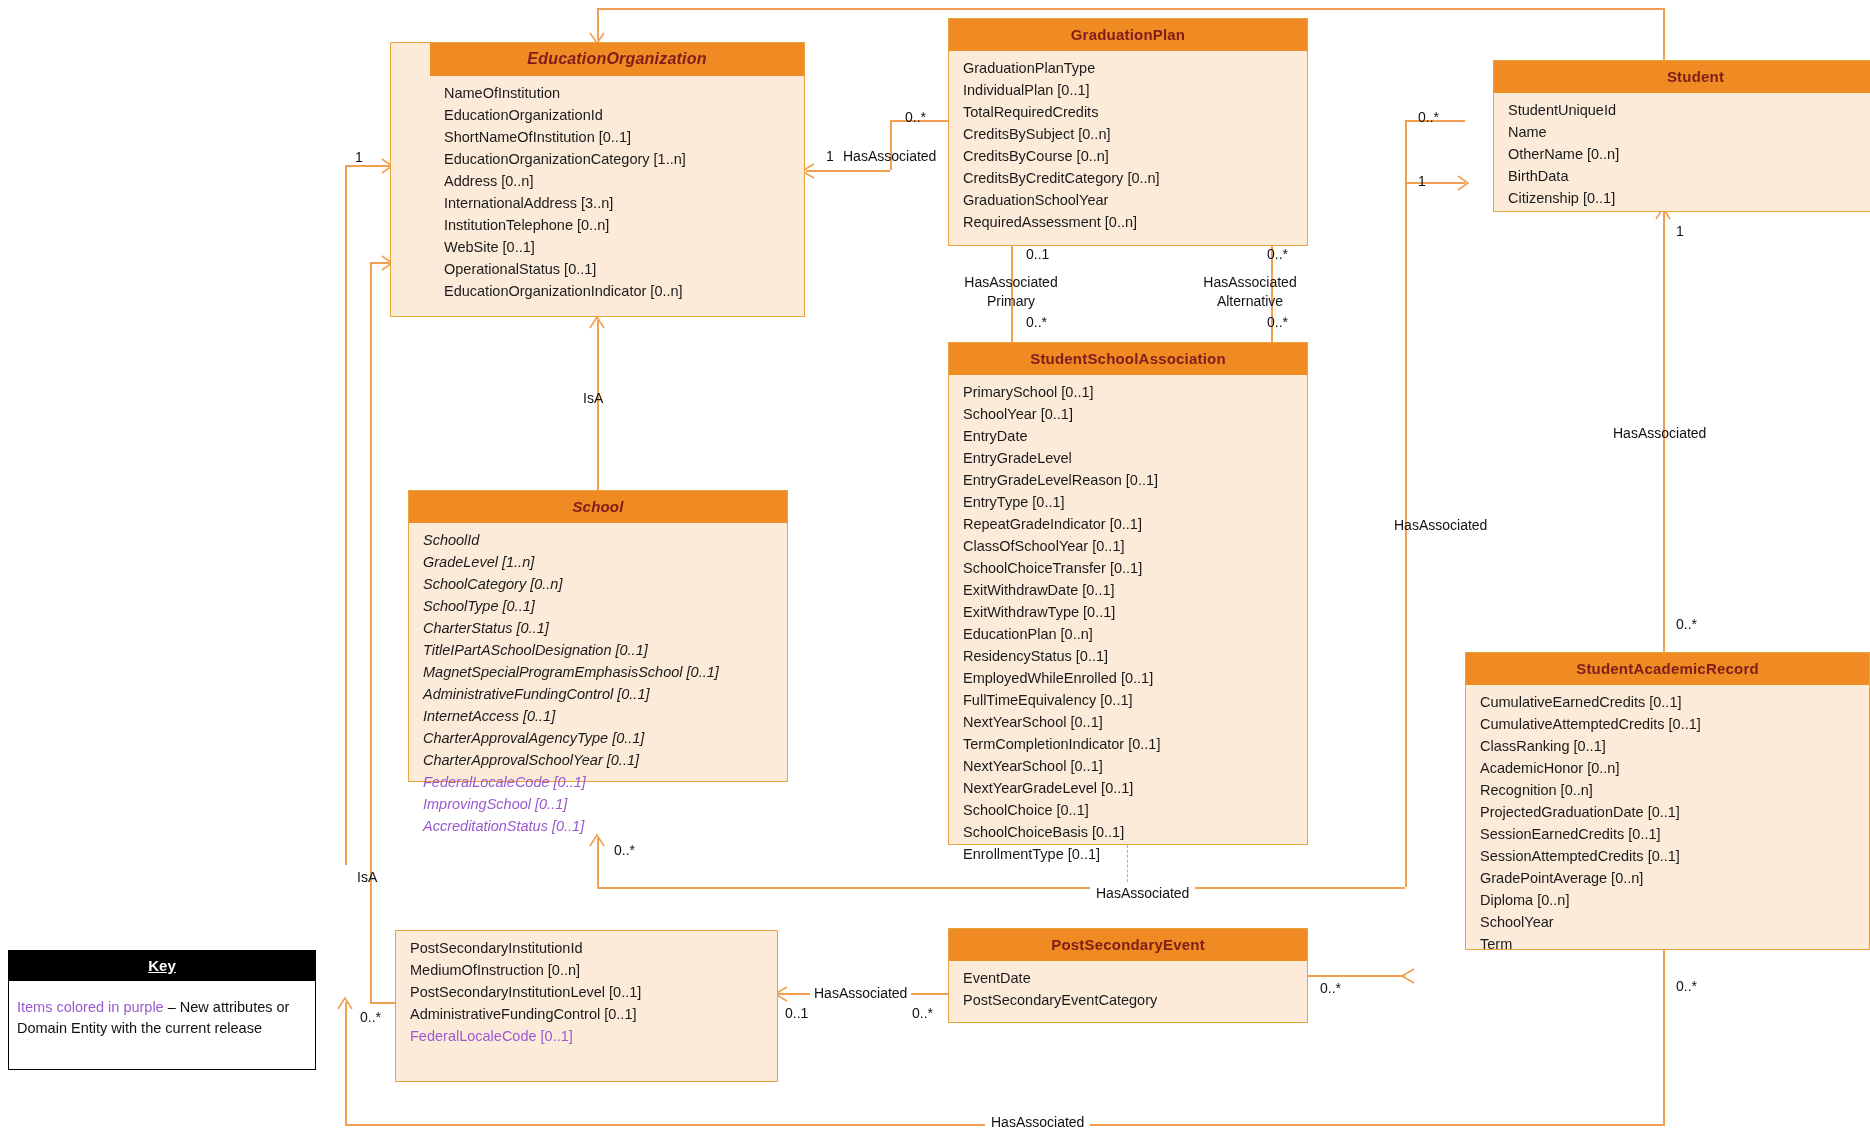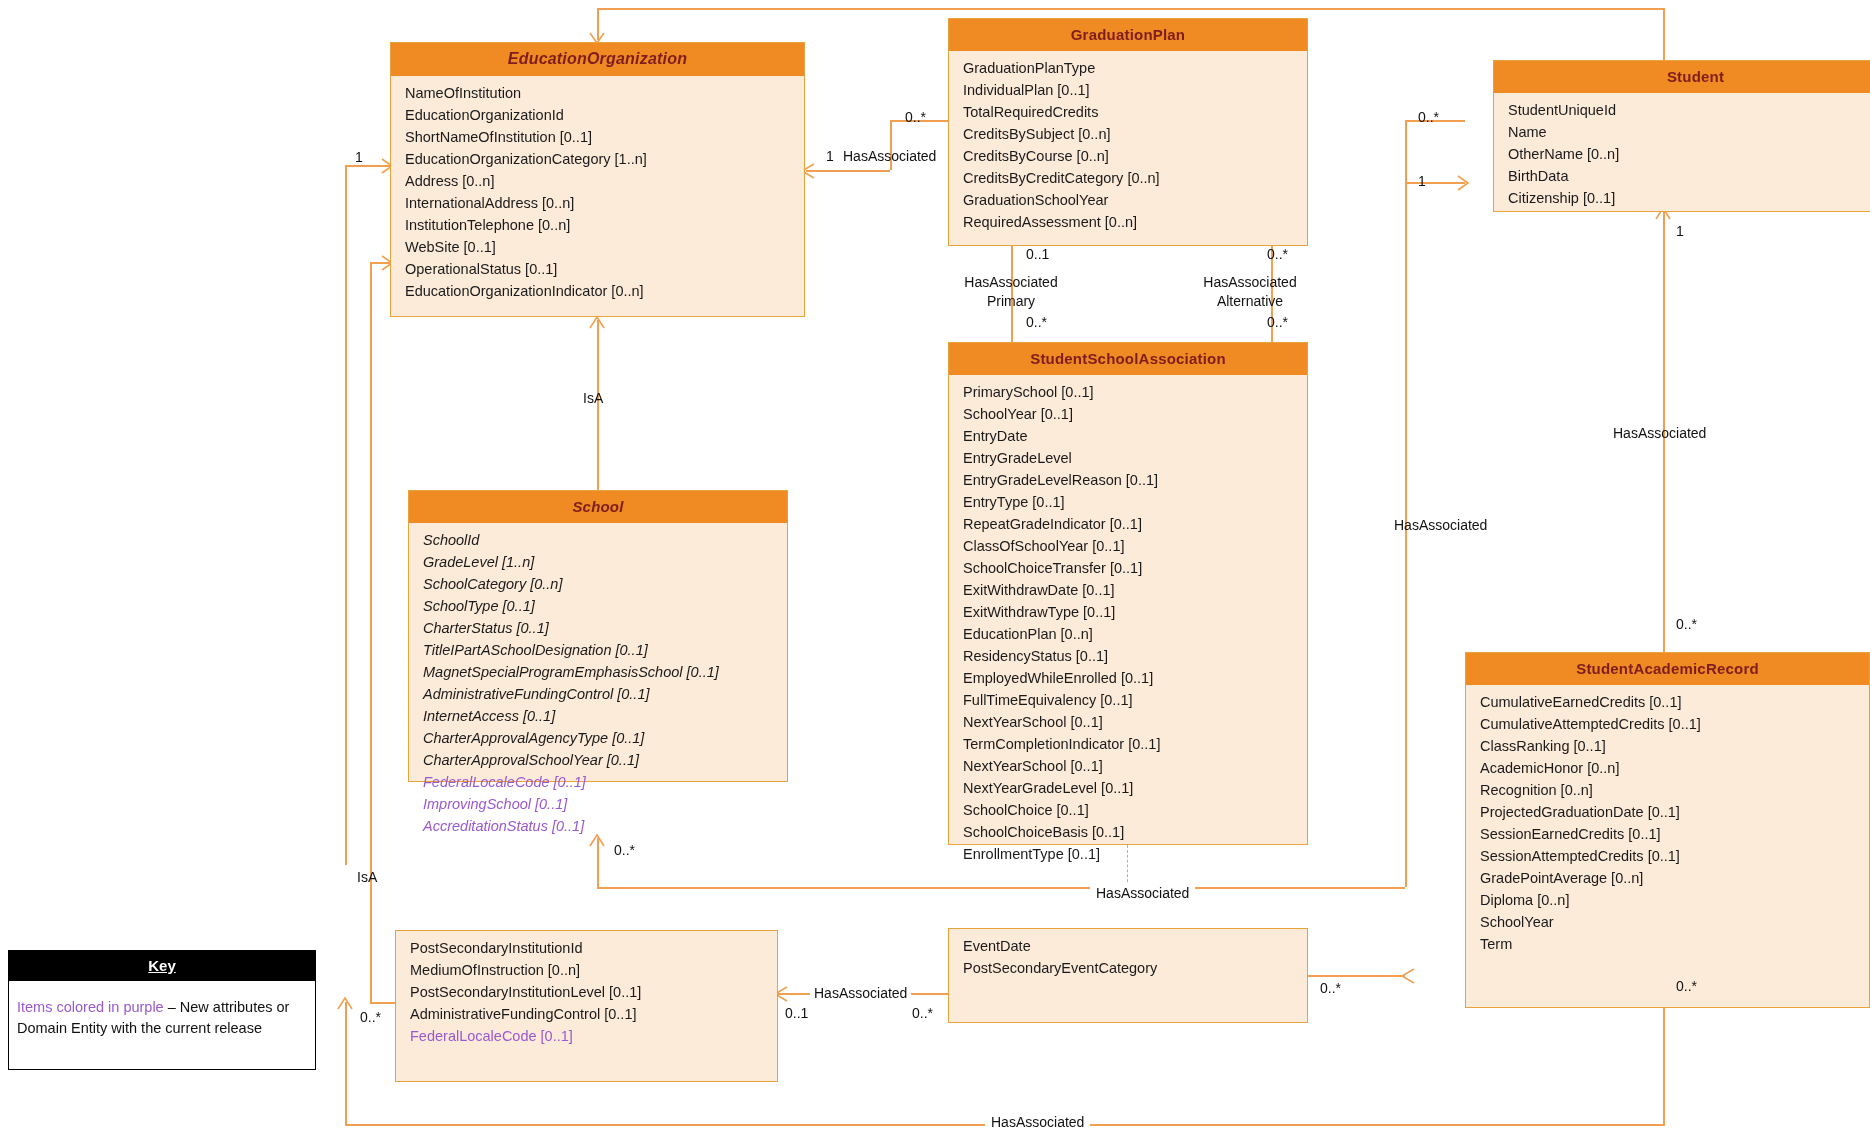--- a/index.html
+++ b/index.html
@@ -176,29 +176,29 @@
   <svg class="ah" style="left:773px; top:986px; width:16px; height:16px;">
     <polyline points="14,1 2,8 14,15" fill="none" stroke="#F0A050" stroke-width="1.6"></polyline>
   </svg>
   <svg class="ah" style="left:1400px; top:968px; width:16px; height:16px;">
     <polyline points="14,1 2,8 14,15" fill="none" stroke="#F0A050" stroke-width="1.6"></polyline>
   </svg>
   <svg class="ah" style="left:337px; top:996px; width:18px; height:14px;">
     <polyline points="1,13 8,2 15,13" fill="none" stroke="#F0A050" stroke-width="1.6"></polyline>
   </svg>
 
-  <div class="uml-box" style="left:390px; top:42px; width:415px; height:275px;">
+  <div class="uml-box" style="left:390px; top:42px; width:415px; height:275px;padding-left:39px;">
     <div class="uml-header italic">EducationOrganization</div>
     <div class="uml-attrs">
       <div class="attr">NameOfInstitution</div>
       <div class="attr">EducationOrganizationId</div>
       <div class="attr">ShortNameOfInstitution [0..1]</div>
       <div class="attr">EducationOrganizationCategory [1..n]</div>
       <div class="attr">Address [0..n]</div>
-      <div class="attr">InternationalAddress [0..n]</div>
+      <div class="attr">InternationalAddress [3..n]</div>
       <div class="attr">InstitutionTelephone [0..n]</div>
       <div class="attr">WebSite [0..1]</div>
       <div class="attr">OperationalStatus [0..1]</div>
       <div class="attr">EducationOrganizationIndicator [0..n]</div>
     </div>
   </div>
 
   <div class="uml-box" style="left:948px; top:18px; width:360px; height:228px;">
     <div class="uml-header">GraduationPlan</div>
     <div class="uml-attrs">
@@ -265,21 +265,21 @@
       <div class="attr">NextYearSchool [0..1]</div>
       <div class="attr">TermCompletionIndicator [0..1]</div>
       <div class="attr">NextYearSchool [0..1]</div>
       <div class="attr">NextYearGradeLevel [0..1]</div>
       <div class="attr">SchoolChoice [0..1]</div>
       <div class="attr">SchoolChoiceBasis [0..1]</div>
       <div class="attr">EnrollmentType [0..1]</div>
     </div>
   </div>
 
-  <div class="uml-box" style="left:1465px; top:652px; width:405px; height:356px;">
+  <div class="uml-box" style="left:1465px; top:652px; width:405px; height:298px;">
     <div class="uml-header">StudentAcademicRecord</div>
     <div class="uml-attrs">
       <div class="attr">CumulativeEarnedCredits [0..1]</div>
       <div class="attr">CumulativeAttemptedCredits [0..1]</div>
       <div class="attr">ClassRanking [0..1]</div>
       <div class="attr">AcademicHonor [0..n]</div>
       <div class="attr">Recognition [0..n]</div>
       <div class="attr">ProjectedGraduationDate [0..1]</div>
       <div class="attr">SessionEarnedCredits [0..1]</div>
       <div class="attr">SessionAttemptedCredits [0..1]</div>
@@ -294,20 +294,21 @@
     <div class="uml-attrs">
       <div class="attr">PostSecondaryInstitutionId</div>
       <div class="attr">MediumOfInstruction [0..n]</div>
       <div class="attr">PostSecondaryInstitutionLevel [0..1]</div>
       <div class="attr">AdministrativeFundingControl [0..1]</div>
       <div class="attr purple">FederalLocaleCode [0..1]</div>
     </div>
   </div>
 
   <div class="uml-box" style="left:948px; top:928px; width:360px; height:95px;">
+    <div class="uml-header">PostSecondaryEvent</div>
     <div class="uml-attrs">
       <div class="attr">EventDate</div>
       <div class="attr">PostSecondaryEventCategory</div>
     </div>
   </div>
 
   <div class="key-box" style="left:8px; top:950px; width:308px; height:120px;">
     <div class="key-header">Key</div>
     <div class="key-body">
       <span class="purple">Items colored in purple</span><span> – New attributes or Domain Entity with the current release</span>

